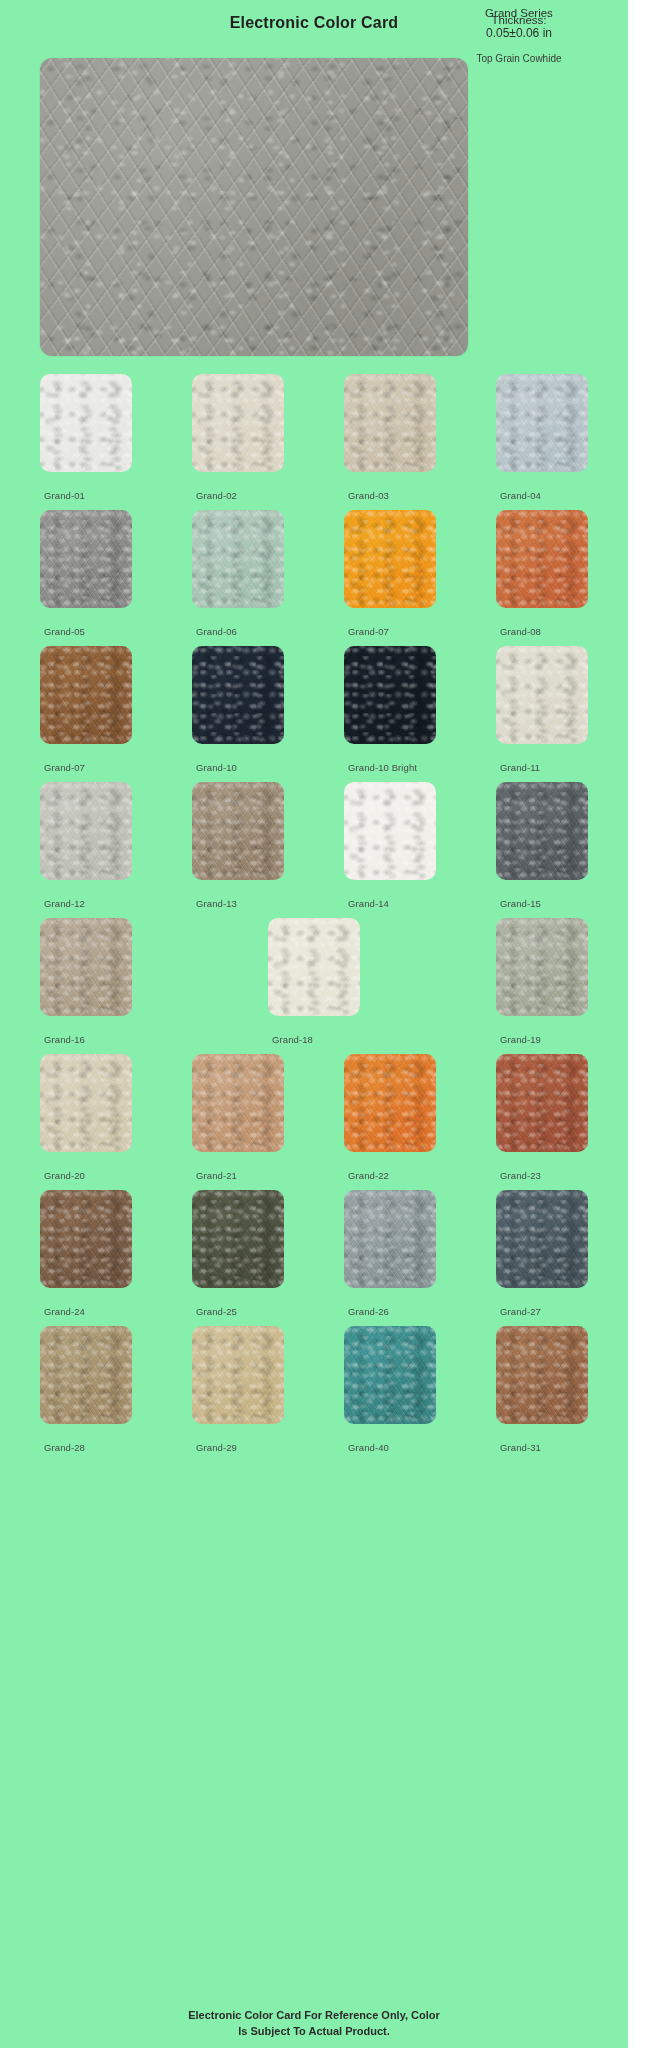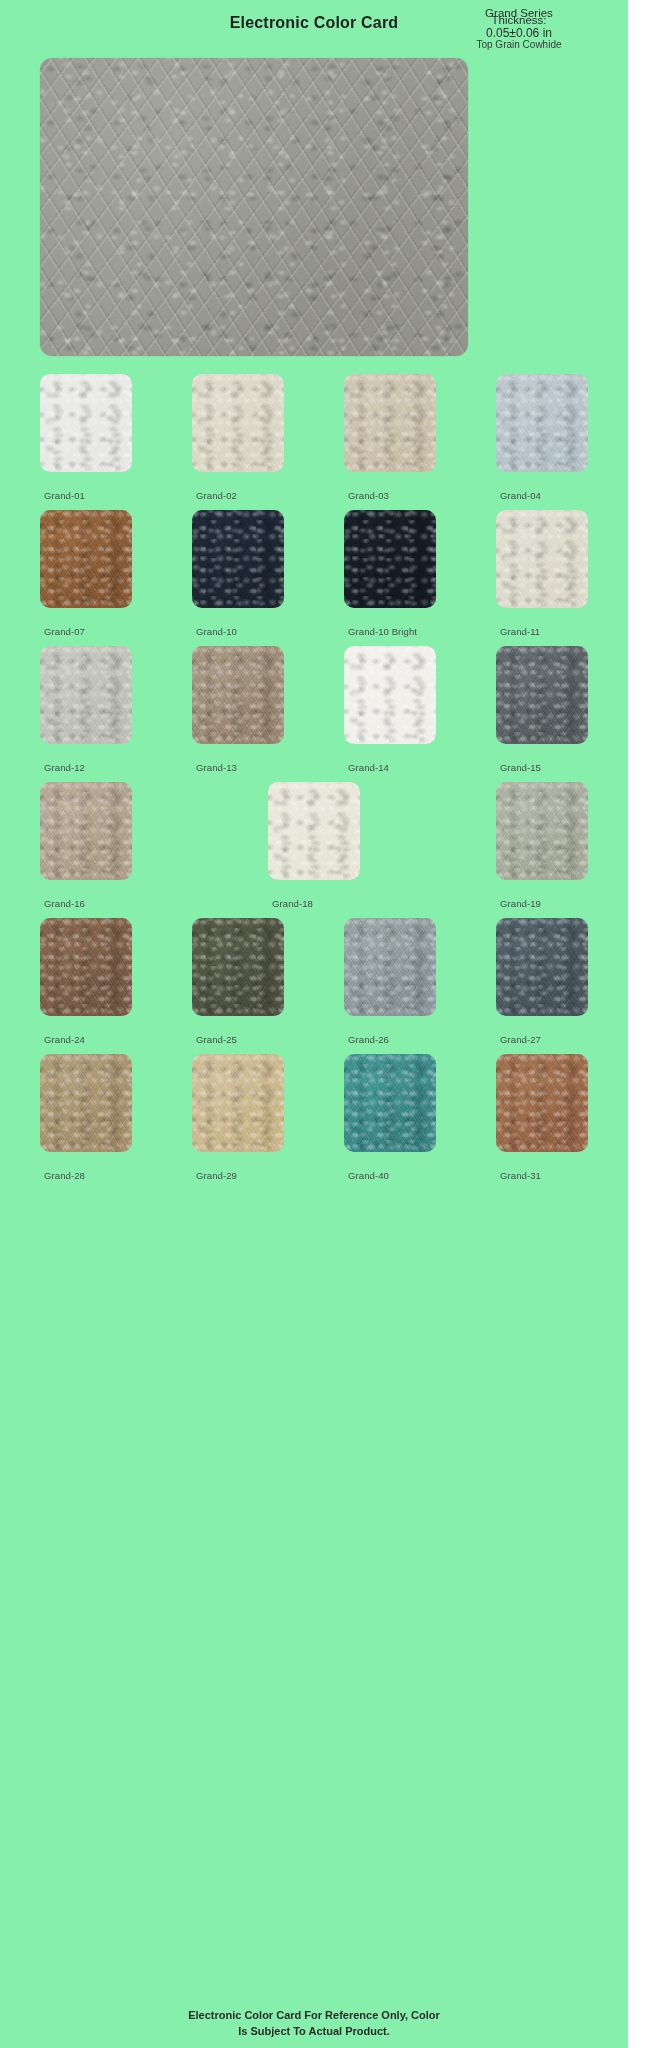--- a/index.html
+++ b/index.html
@@ -61,21 +61,21 @@
     color:#2e2e2e;
     display:block;
     position:relative;
     top:0px;
   }
   .spec-material{
     font-size:10px;
     color:#3a3a3a;
     display:block;
     position:relative;
-    top:1px;
+    top:15px;
   }
 
   
   .hero-wrap{
     padding:0 40px;
     box-sizing:border-box;
   }
   .hero{
     width:428px;
     height:298px;
@@ -216,20 +216,38 @@
           <div class="swatch leather" style="background-color: rgb(205, 195, 174);"></div>
           <div class="swatch-label">Grand-03</div>
         </div>
         <div class="cell">
           <div class="swatch leather" style="background-color: rgb(184, 197, 202);"></div>
           <div class="swatch-label">Grand-04</div>
         </div>
       </div>
       <div class="row">
         <div class="cell">
+          <div class="swatch leather" style="background-color: rgb(141, 141, 140);"></div>
+          <div class="swatch-label">Grand-05</div>
+        </div>
+        <div class="cell">
+          <div class="swatch leather" style="background-color: rgb(169, 196, 181);"></div>
+          <div class="swatch-label">Grand-06</div>
+        </div>
+        <div class="cell">
+          <div class="swatch leather" style="background-color: rgb(239, 154, 28);"></div>
+          <div class="swatch-label">Grand-07</div>
+        </div>
+        <div class="cell">
+          <div class="swatch leather" style="background-color: rgb(201, 107, 61);"></div>
+          <div class="swatch-label">Grand-08</div>
+        </div>
+      </div>
+      <div class="row">
+        <div class="cell">
           <div class="swatch leather" style="background-color: rgb(139, 94, 56);"></div>
           <div class="swatch-label">Grand-07</div>
         </div>
         <div class="cell">
           <div class="swatch leather" style="background-color: rgb(29, 39, 51);"></div>
           <div class="swatch-label">Grand-10</div>
         </div>
         <div class="cell">
           <div class="swatch leather" style="background-color: rgb(21, 28, 37);"></div>
           <div class="swatch-label">Grand-10 Bright</div>
@@ -262,20 +280,38 @@
           <div class="swatch leather" style="background-color: rgb(177, 163, 142);"></div>
           <div class="swatch-label">Grand-16</div>
         </div>
         <div class="cell">
           <div class="swatch leather" style="background-color: rgb(233, 231, 217);"></div>
           <div class="swatch-label">Grand-18</div>
         </div>
         <div class="cell">
           <div class="swatch leather" style="background-color: rgb(169, 173, 157);"></div>
           <div class="swatch-label">Grand-19</div>
+        </div>
+      </div>
+      <div class="row">
+        <div class="cell">
+          <div class="swatch leather" style="background-color: rgb(214, 205, 181);"></div>
+          <div class="swatch-label">Grand-20</div>
+        </div>
+        <div class="cell">
+          <div class="swatch leather" style="background-color: rgb(196, 155, 120);"></div>
+          <div class="swatch-label">Grand-21</div>
+        </div>
+        <div class="cell">
+          <div class="swatch leather" style="background-color: rgb(224, 122, 46);"></div>
+          <div class="swatch-label">Grand-22</div>
+        </div>
+        <div class="cell">
+          <div class="swatch leather" style="background-color: rgb(164, 87, 60);"></div>
+          <div class="swatch-label">Grand-23</div>
         </div>
       </div>
       <div class="row">
         <div class="cell">
           <div class="swatch leather" style="background-color: rgb(123, 94, 71);"></div>
           <div class="swatch-label">Grand-24</div>
         </div>
         <div class="cell">
           <div class="swatch leather" style="background-color: rgb(79, 83, 65);"></div>
           <div class="swatch-label">Grand-25</div>

